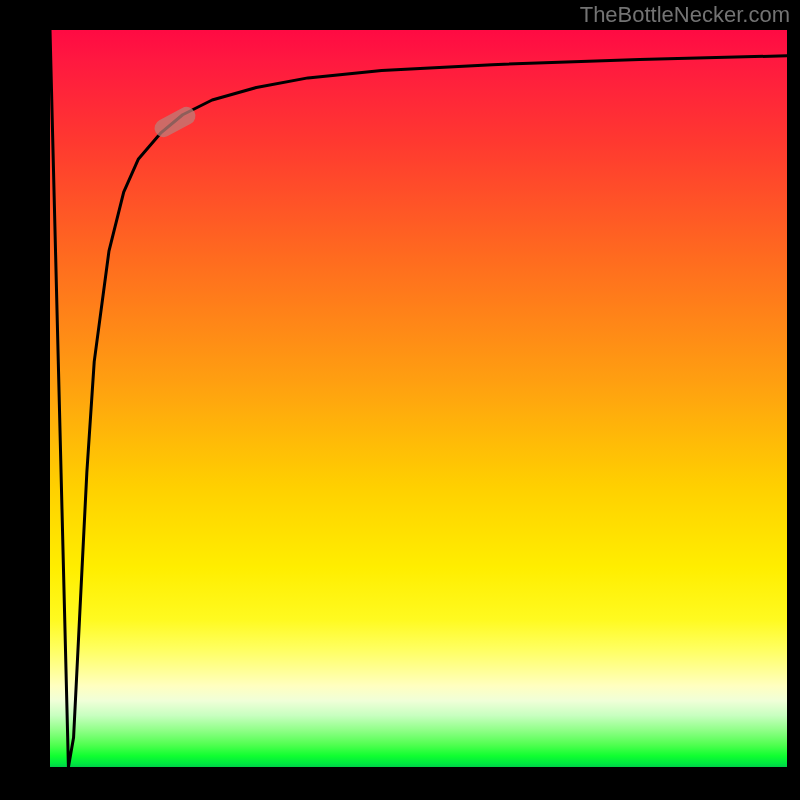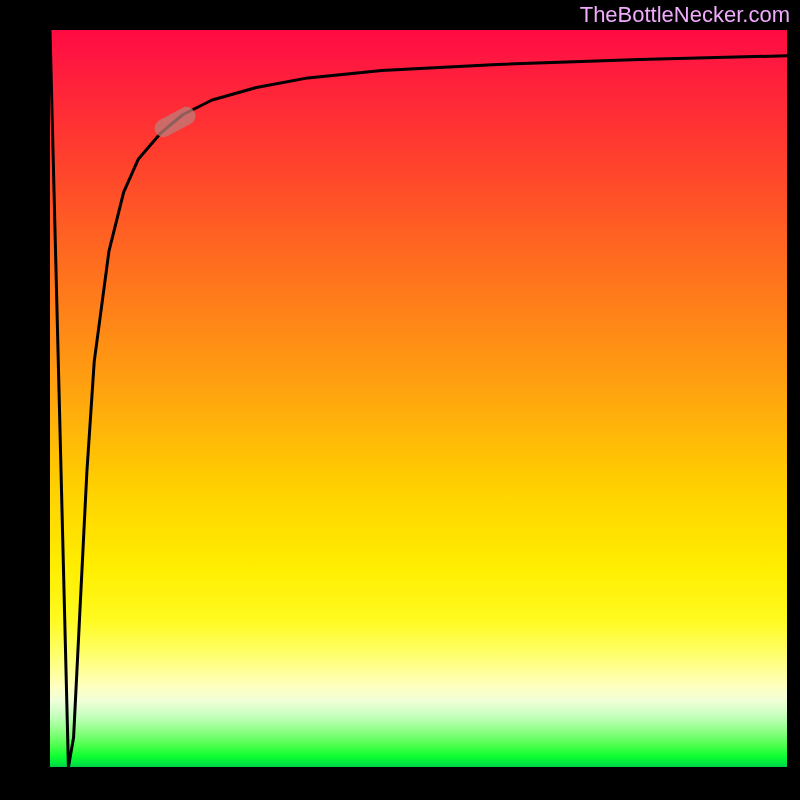--- a/index.html
+++ b/index.html
@@ -8,21 +8,21 @@
     height: 800px;
     background: #000;
     position: relative;
     font-family: Arial, sans-serif;
     overflow: hidden;
   }
   .attribution {
     position: absolute;
     top: 2px;
     right: 10px;
-    color: #f0abfc;
+    color: #737373;
     font-size: 22px;
     font-family: Arial, sans-serif;
     z-index: 10;
   }
   .chart-container {
     position: absolute;
     left: 50px;
     top: 30px;
     width: 737px;
     height: 737px;

